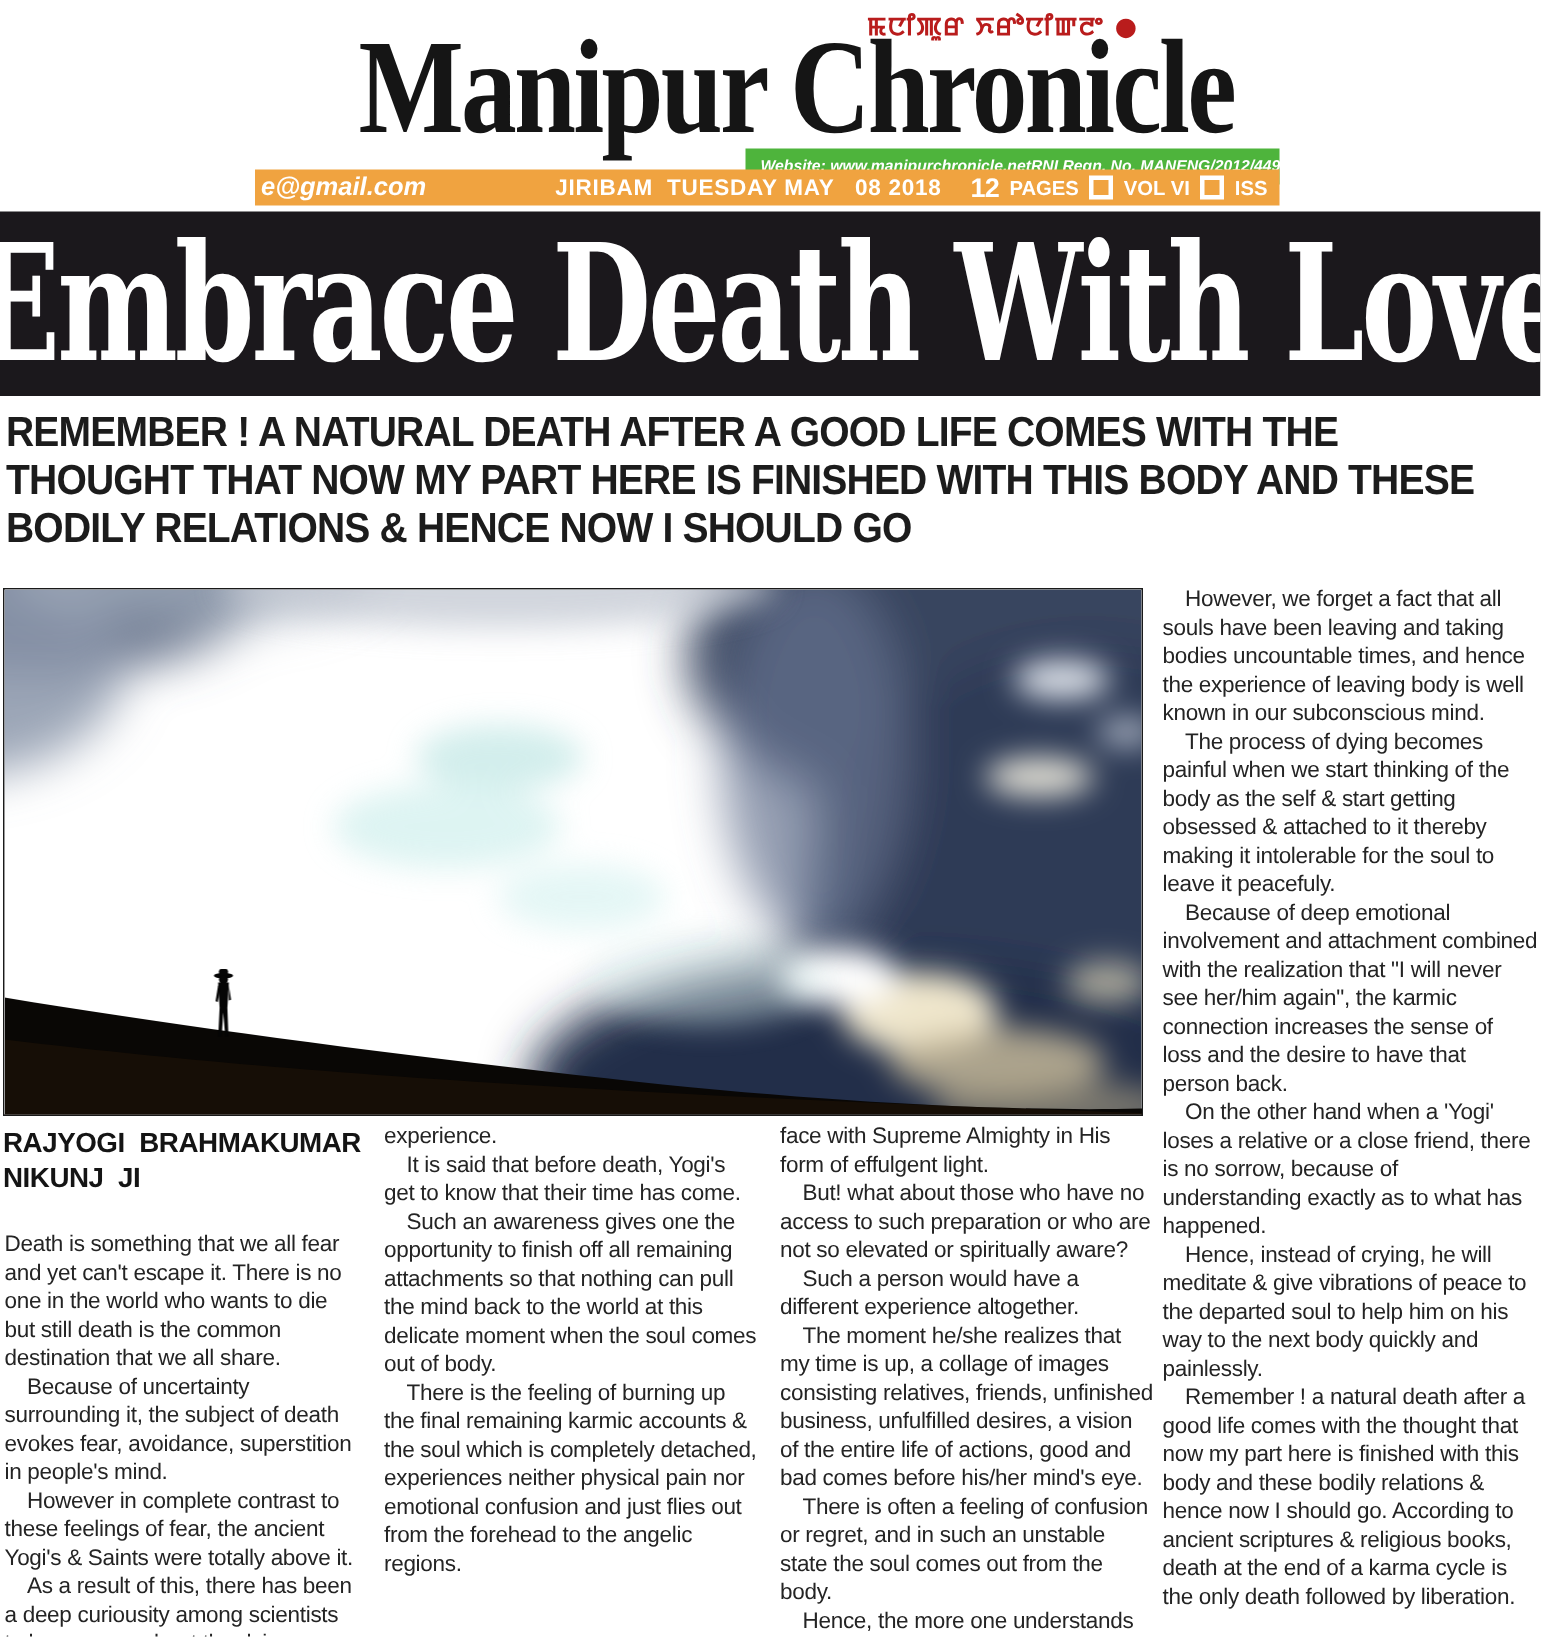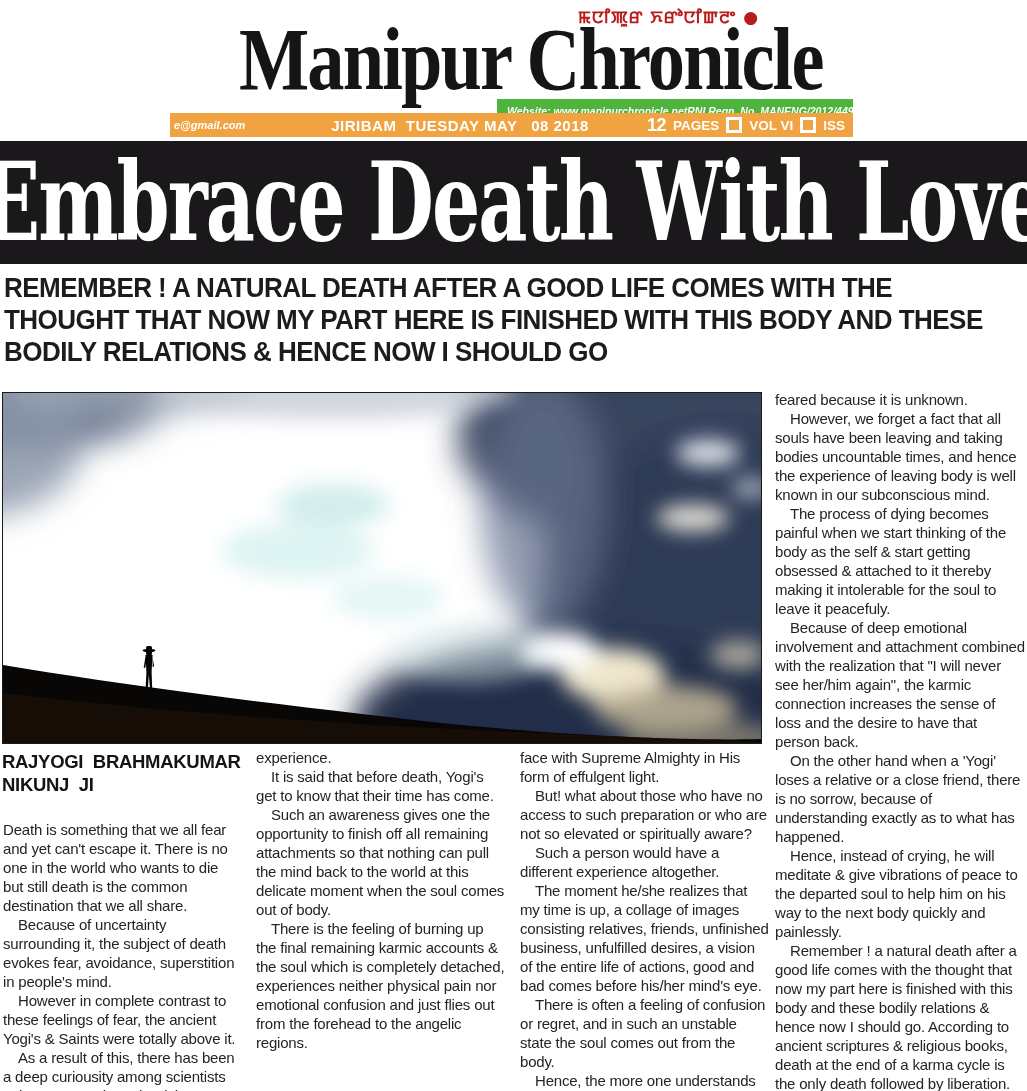--- a/index.html
+++ b/index.html
@@ -15,21 +15,21 @@
   .paper-title{display:inline-block;margin-left:34px;font-family:"Liberation Serif",serif;
     font-weight:bold;font-size:80px;line-height:1;letter-spacing:-2px;color:#151515;
     transform:scale(0.93,1.12);transform-origin:center top;white-space:nowrap;}
   .green-bar{position:absolute;top:99px;left:497px;width:356px;height:14px;
     background:#4eb43c;display:flex;align-items:center;justify-content:space-between;
     padding:12px 10px;box-sizing:border-box;}
   .green-bar span{color:#fff;font-size:10.5px;font-style:italic;font-weight:bold;white-space:pre;}
   .orange-bar{position:absolute;top:113px;left:170px;width:683px;height:24px;
     background:#f0a340;display:flex;align-items:center;box-sizing:border-box;
     padding:0 8px 0 4px;color:#fff;font-weight:bold;}
-  .orange-bar .email{font-style:italic;font-size:11px;white-space:pre;}
+  .orange-bar .email{font-style:italic;font-size:17px;white-space:pre;}
   .orange-bar .dateline{font-size:15px;margin-left:86px;white-space:pre;letter-spacing:0.5px;}
   .orange-bar .right-group{margin-left:auto;display:flex;align-items:center;gap:7px;font-size:13.5px;}
   .orange-bar .pages-num{font-size:18px;letter-spacing:-0.5px;}
   .sq{display:inline-block;width:10px;height:10px;border:3px solid #fff;box-sizing:content-box;}
   
   .banner{position:absolute;top:141px;left:0;width:1027px;height:123px;background:#1b181c;
     display:flex;align-items:center;justify-content:center;overflow:hidden;}
   .banner-text{font-family:"DejaVu Serif",serif;font-weight:bold;font-size:76px;color:#fff;
     letter-spacing:-2px;white-space:nowrap;transform:scale(1.0,1.42);transform-origin:center center;}
   
@@ -171,20 +171,19 @@
   </div>
 <div class="col col3">
     <p>face with Supreme Almighty in His form of effulgent light.</p>
     <p class="indent">But! what about those who have no access to such preparation or who are not so elevated or spiritually aware?</p>
     <p class="indent">Such a person would have a different experience altogether.</p>
     <p class="indent">The moment he/she realizes that my time is up, a collage of images consisting relatives, friends, unfinished business, unfulfilled desires, a vision of the entire life of actions, good and bad comes before his/her mind's eye.</p>
     <p class="indent">There is often a feeling of confusion or regret, and in such an unstable state the soul comes out from the body.</p>
     <p class="indent">Hence, the more one understands the process from a spiritual perspective, the easier it is to prepare self.</p>
   </div>
 <div class="col col4">
-    <p>feared because it is unknown.</p>
     <p class="indent">However, we forget a fact that all souls have been leaving and taking bodies uncountable times, and hence the experience of leaving body is well known in our subconscious mind.</p>
     <p class="indent">The process of dying becomes painful when we start thinking of the body as the self &amp; start getting obsessed &amp; attached to it thereby making it intolerable for the soul to leave it peacefuly.</p>
     <p class="indent">Because of deep emotional involvement and attachment combined with the realization that "I will never see her/him again", the karmic connection increases the sense of loss and the desire to have that person back.</p>
     <p class="indent">On the other hand when a 'Yogi' loses a relative or a close friend, there is no sorrow, because of understanding exactly as to what has happened.</p>
     <p class="indent">Hence, instead of crying, he will meditate &amp; give vibrations of peace to the departed soul to help him on his way to the next body quickly and painlessly.</p>
     <p class="indent">Remember ! a natural death after a good life comes with the thought that now my part here is finished with this body and these bodily relations &amp; hence now I should go.  According to ancient scriptures &amp; religious books, death at the end of a karma cycle is the only death followed by liberation.</p>
   </div>
 
 </body></html>

